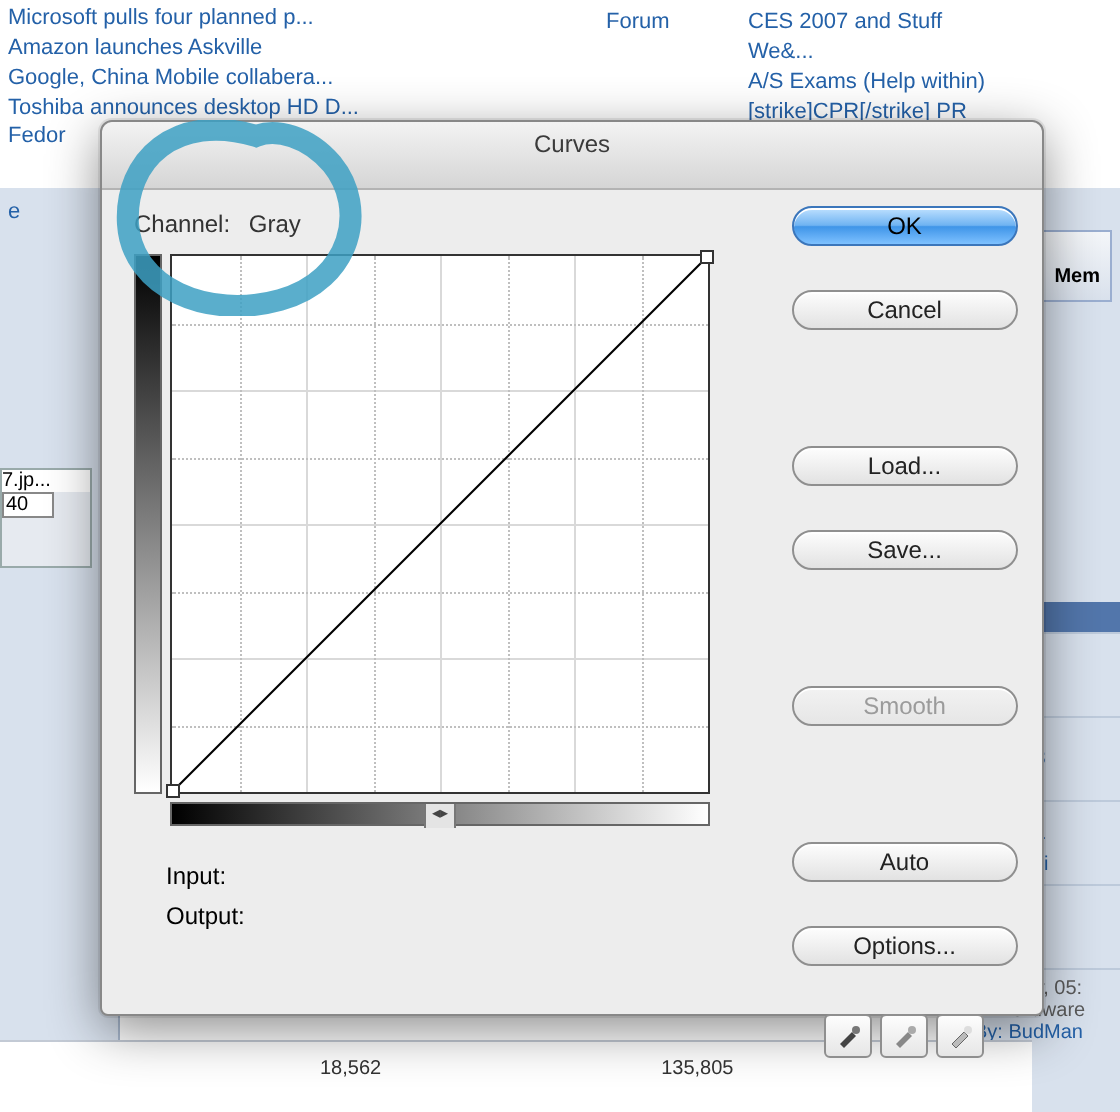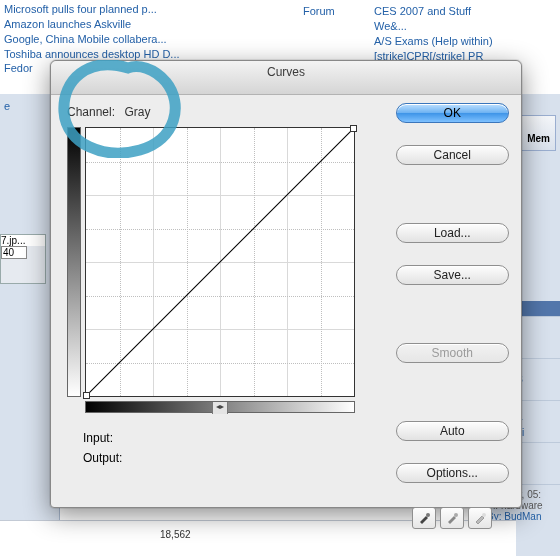--- a/index.html
+++ b/index.html
@@ -264,20 +264,21 @@
   </div>
   <div class="side-item">
     <span class="gr"><span style="color:#4773b7">◐</span> <span>Today, 05:</span></span>
     <span class="gr"><span>In: hardware</span></span>
     <span class="gr"><span style="color:#2461a8">By: BudMan</span></span>
   </div>
 </div>
 
 <div class="stats-row">
   <div class="cell" style="margin-left:130px">18,562</div>
+  <div class="cell" style="margin-left:80px">135,805</div>
 </div>
 
 <div class="dialog">
   <div class="titlebar">Curves</div>
   <div class="dlg-body">
     <div class="left-pane">
       <div class="channel-row">
         <span>Channel:</span>
         <span class="val">Gray</span>
       </div>

